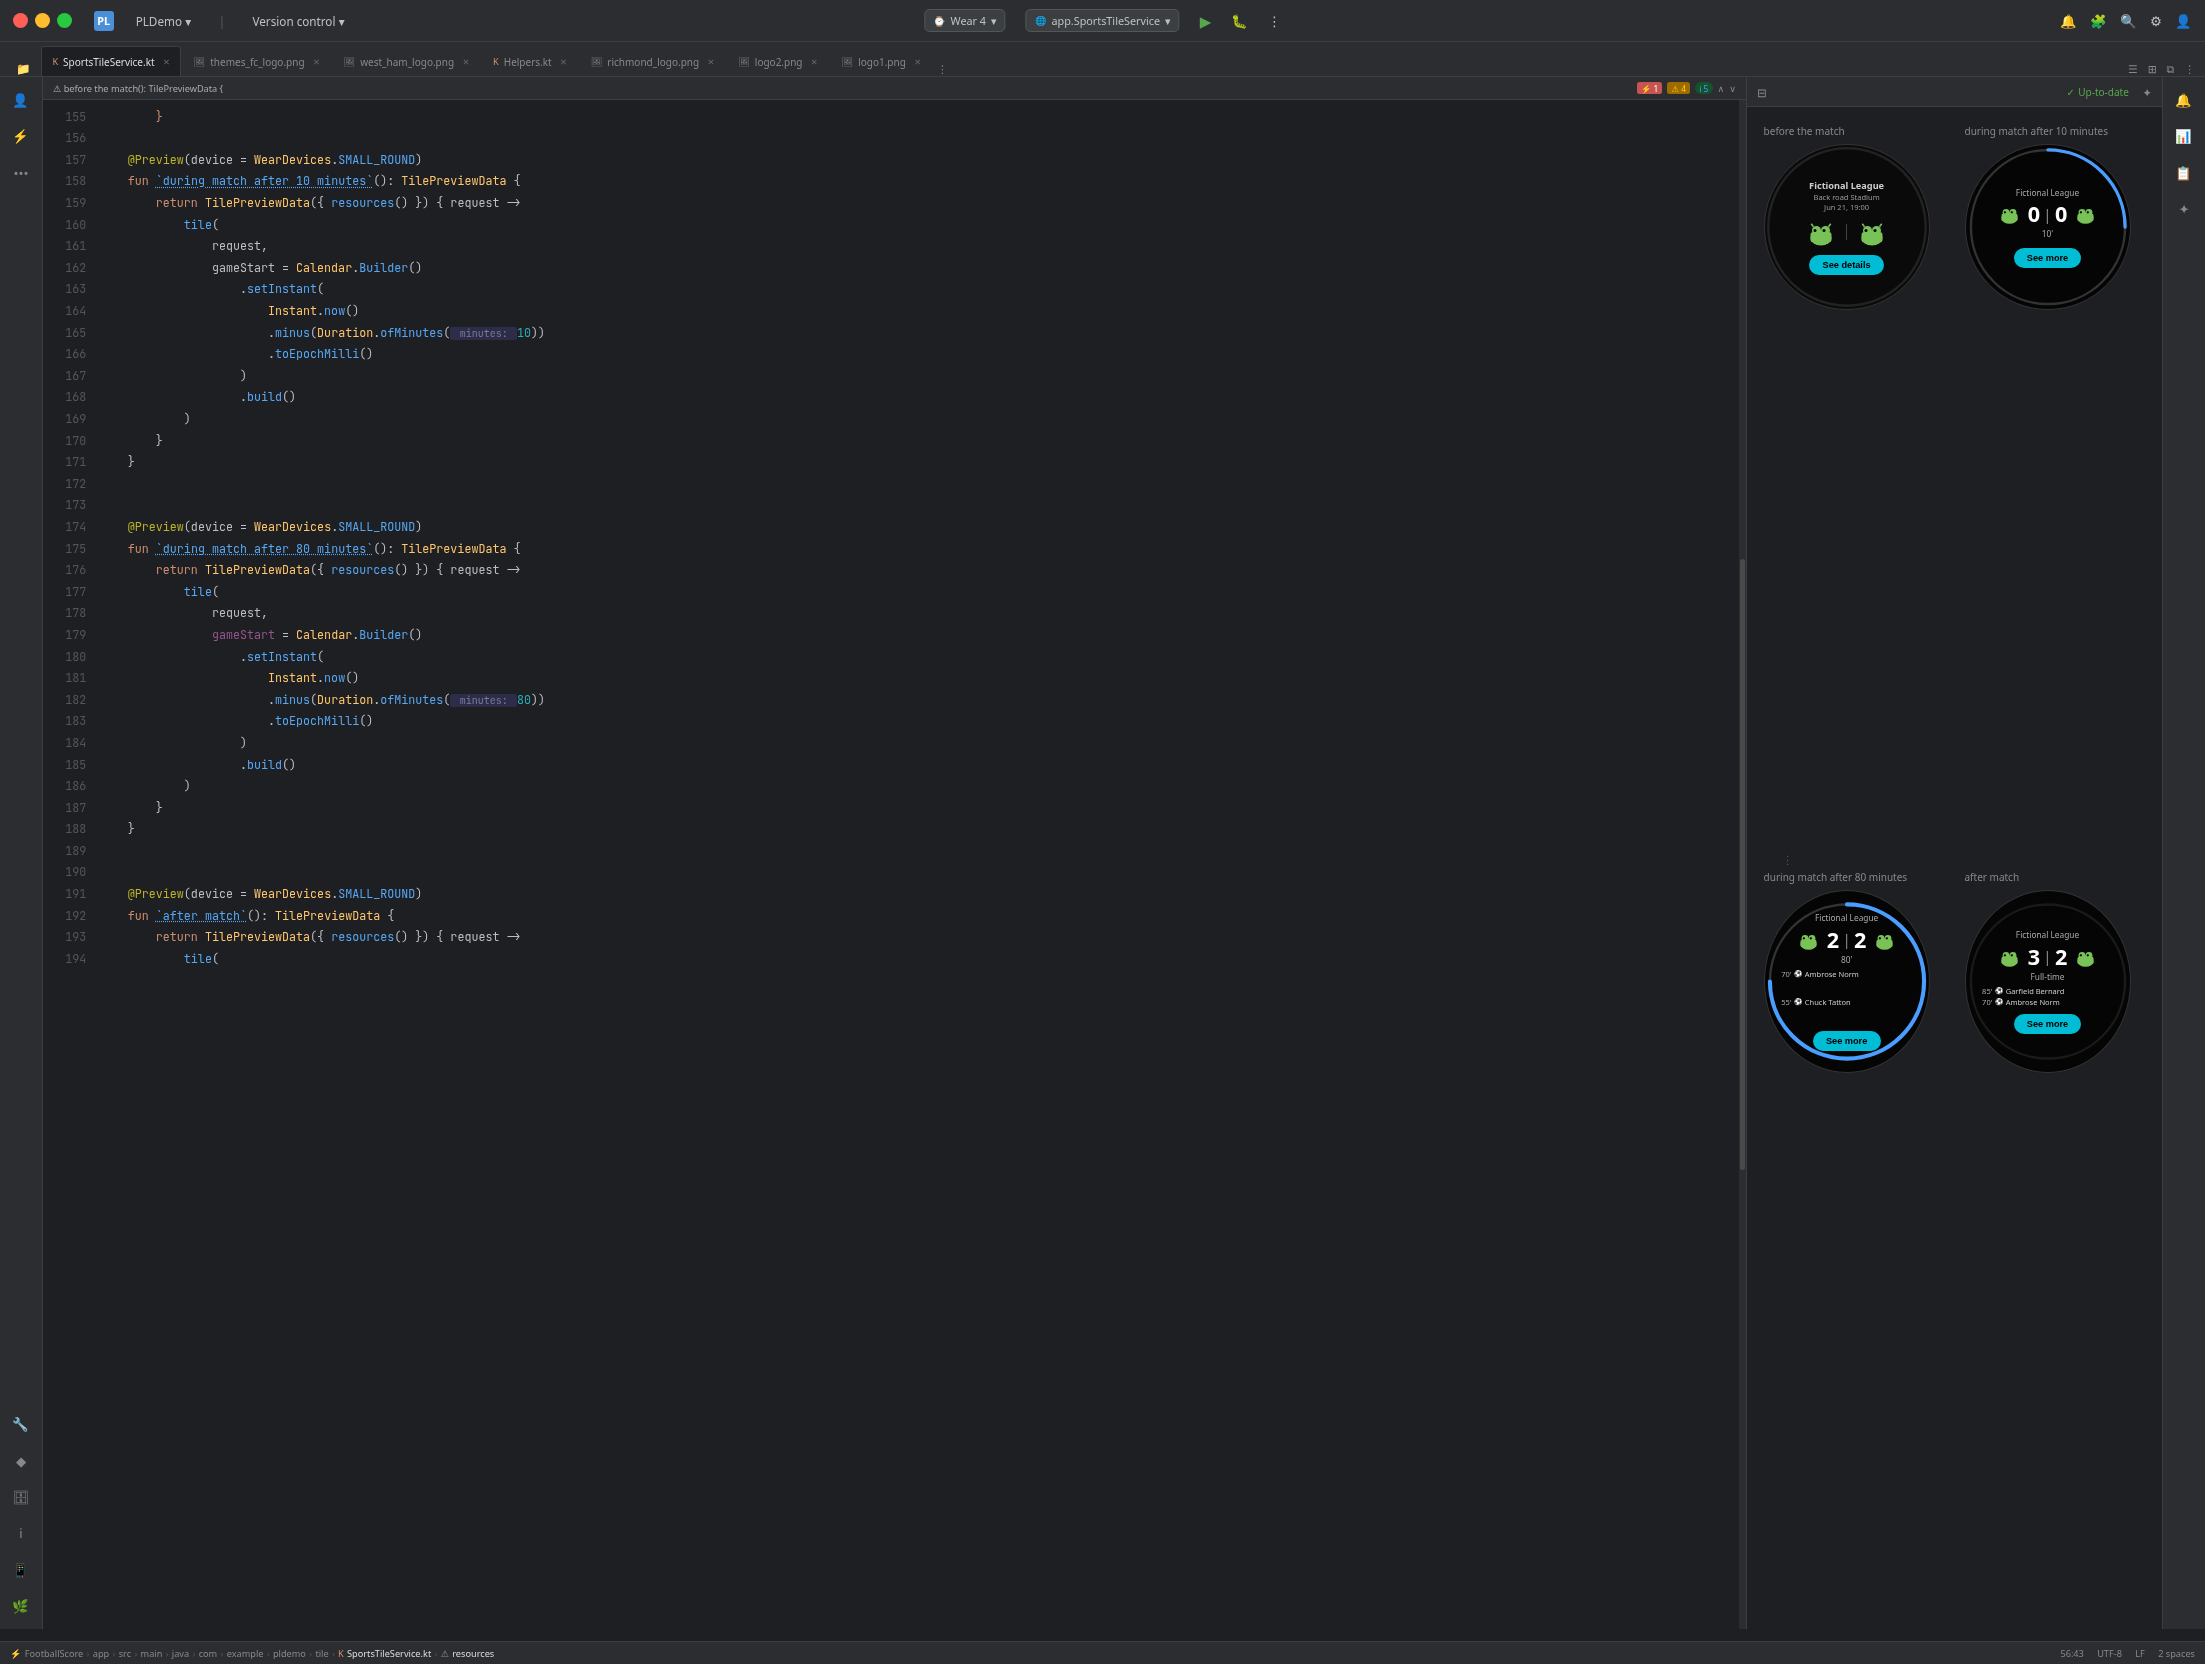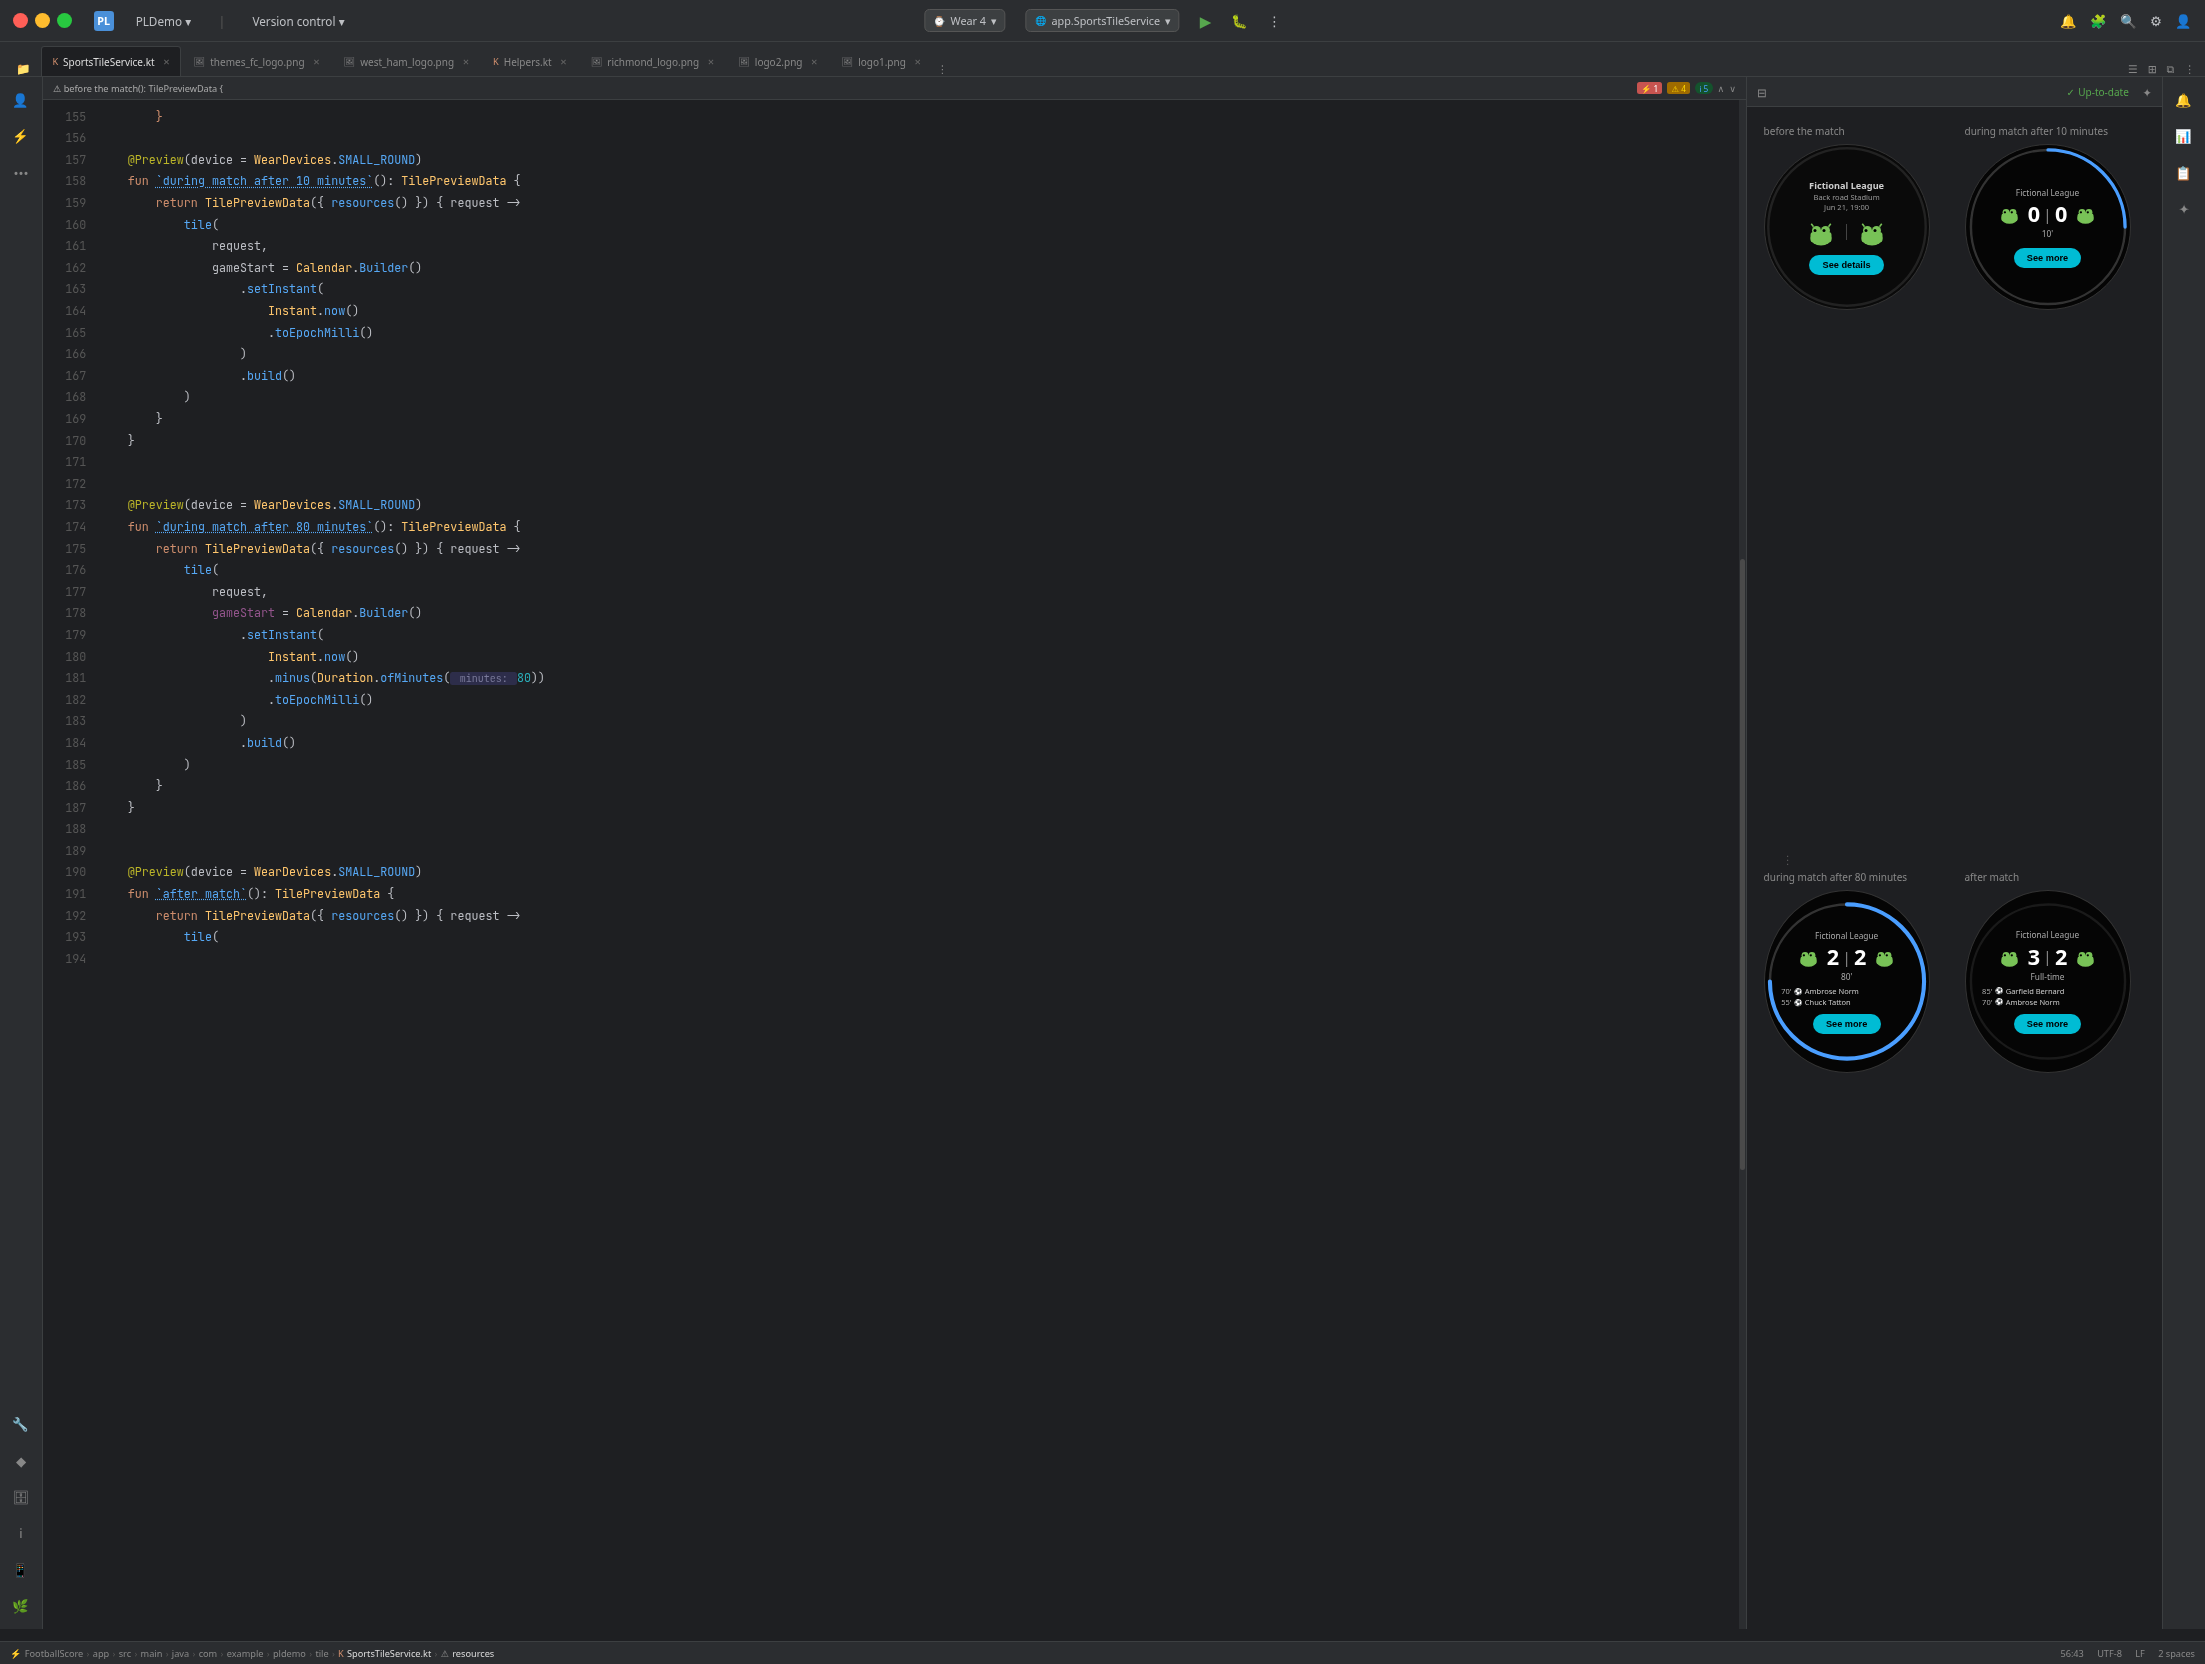--- a/index.html
+++ b/index.html
@@ -524,20 +524,21 @@
         <div class="code-line">        <span class="code-keyword">}</span></div>
         <div class="code-line">&nbsp;</div>
         <div class="code-line">    <span class="code-annotation">@Preview</span>(device = <span class="code-class">WearDevices</span>.<span class="code-func">SMALL_ROUND</span>)</div>
         <div class="code-line">    <span class="code-keyword">fun</span> <span class="code-func code-underline">`during match after 10 minutes`</span>(): <span class="code-class">TilePreviewData</span> {</div>
         <div class="code-line">        <span class="code-keyword">return</span> <span class="code-class">TilePreviewData</span>({ <span class="code-func">resources</span>() }) { request -&gt;</div>
         <div class="code-line">            <span class="code-func">tile</span>(</div>
         <div class="code-line">                request,</div>
         <div class="code-line">                gameStart = <span class="code-class">Calendar</span>.<span class="code-func">Builder</span>()</div>
         <div class="code-line">                    .<span class="code-func">setInstant</span>(</div>
         <div class="code-line">                        <span class="code-class">Instant</span>.<span class="code-func">now</span>()</div>
+        <div class="code-line">                        .<span class="code-func">minus</span>(<span class="code-class">Duration</span>.<span class="code-func">ofMinutes</span>(<span class="code-param-hint"> minutes: </span><span style="color:#2aacb8;">10</span>))</div>
         <div class="code-line">                        .<span class="code-func">toEpochMilli</span>()</div>
         <div class="code-line">                    )</div>
         <div class="code-line">                    .<span class="code-func">build</span>()</div>
         <div class="code-line">            )</div>
         <div class="code-line">        }</div>
         <div class="code-line">    }</div>
         <div class="code-line">&nbsp;</div>
         <div class="code-line">&nbsp;</div>
         <div class="code-line">    <span class="code-annotation">@Preview</span>(device = <span class="code-class">WearDevices</span>.<span class="code-func">SMALL_ROUND</span>)</div>
         <div class="code-line">    <span class="code-keyword">fun</span> <span class="code-func code-underline">`during match after 80 minutes`</span>(): <span class="code-class">TilePreviewData</span> {</div>
@@ -687,21 +688,21 @@
               <circle cx="24" cy="18" r="2" fill="black"></circle>
             </svg>
           </div>
           <div style="color:#aaa;font-size:8.3px;margin-bottom:3.3px;">80'</div>
           <div style="font-size:7.5px;color:#ccc;width:100%;padding:0 16.6px;margin-bottom:3.3px;">
             <div style="display:flex;align-items:center;gap:2.5px;margin:0.8px 0;">
               <span style="color:#aaa;">70'</span>
               <span style="color:#57a74e;font-size:6.7px;">⚽</span>
               <span>Ambrose Norm</span>
             </div>
-            <div style="display:flex;align-items:center;gap:2.5px;margin:0 0;">
+            <div style="display:flex;align-items:center;gap:2.5px;margin:18px 0;">
               <span style="color:#aaa;">55'</span>
               <span style="color:#57a74e;font-size:6.7px;">⚽</span>
               <span>Chuck Tatton</span>
             </div>
           </div>
           <button class="watch-btn">See more</button>
         </div>
       </div>
 
       <div class="preview-cell">

